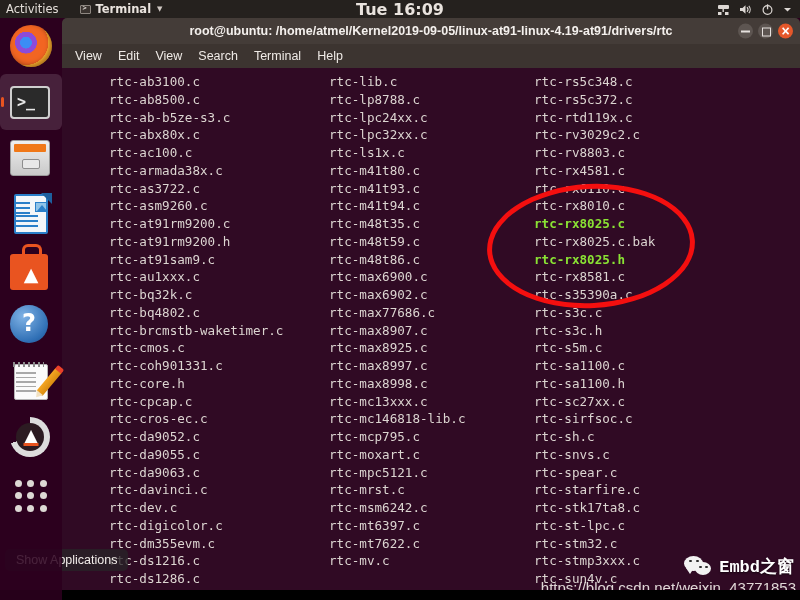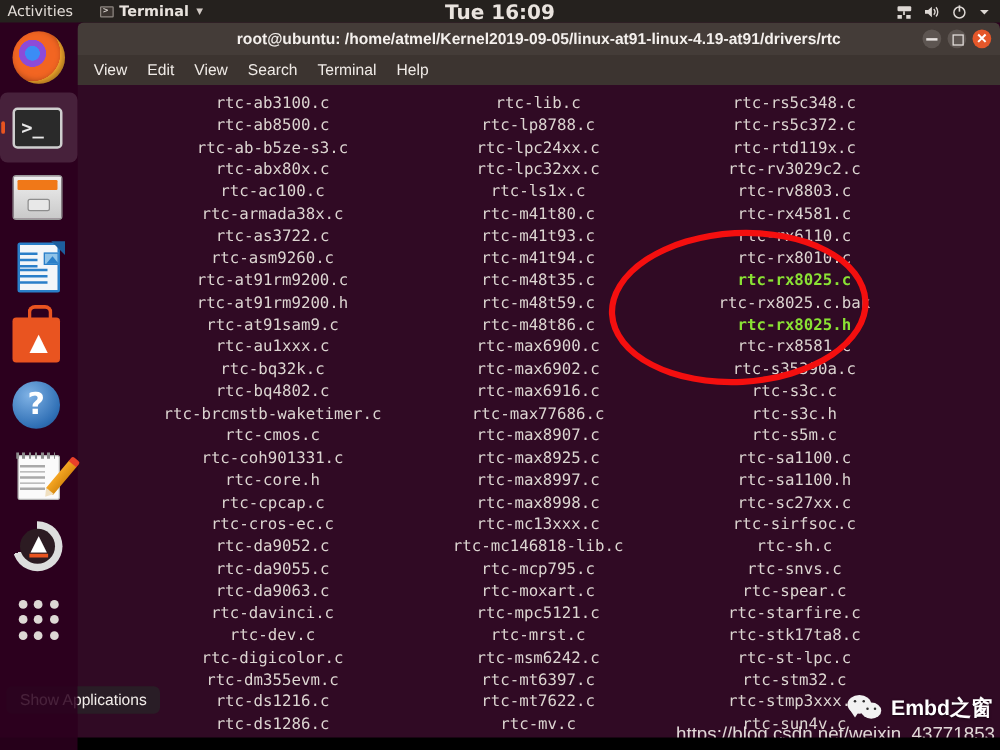--- a/index.html
+++ b/index.html
@@ -193,21 +193,21 @@
   .ic-grid {
     width: 34px; height: 34px; margin: 4px auto 0;
     display: grid; grid-template-columns: repeat(3, 1fr);
     grid-template-rows: repeat(3, 1fr); gap: 4px; place-items: center;
   }
   .ic-grid i { width: 7px; height: 7px; border-radius: 50%; background: #ddd8d4; display: block; }
 
   
   #term-window {
     position: absolute; left: 62px; top: 18px;
-    width: 738px; height: 582px; z-index: 10; text-align: center;
+    width: 738px; height: 582px; z-index: 10;
   }
   #term-title {
     height: 26px; background: #443c38;
     display: flex; align-items: center; justify-content: center;
     position: relative;
     color: #f4f0ed; font-size: 12.5px; font-weight: bold;
     font-family: "Liberation Sans", sans-serif;
     border-top-left-radius: 5px; border-top-right-radius: 5px;
   }
   .win-btns {
@@ -292,21 +292,21 @@
     content: ""; position: absolute; left: 2px; bottom: -3px;
     border-left: 4px solid transparent; border-right: 4px solid transparent;
     border-top: 6px solid #f2f2f2;
   }
   .wechat-logo .d {
     position: absolute; width: 2.5px; height: 2.5px;
     border-radius: 50%; background: #2d2d2d; z-index: 2;
   }
   #wm-text {
     color: #fff; font-size: 17px; font-weight: bold;
-    font-family: Liberation Sans, sans-serif;
+    font-family: Liberation Mono, monospace;
     text-shadow: 0 1px 2px rgba(0,0,0,0.6);
   }
   #wm-url {
     position: absolute; right: 4px; bottom: 4px;
     color: #efe9e6; font-size: 15px; z-index: 33;
     font-family: "Liberation Sans", sans-serif;
     opacity: 0.92;
   }
   #bottom-strip {
     position: absolute; left: 0; bottom: 0; width: 800px; height: 10px;
@@ -412,21 +412,20 @@
             <div class="ls-item">rtc-lpc32xx.c</div>
             <div class="ls-item">rtc-ls1x.c</div>
             <div class="ls-item">rtc-m41t80.c</div>
             <div class="ls-item">rtc-m41t93.c</div>
             <div class="ls-item">rtc-m41t94.c</div>
             <div class="ls-item">rtc-m48t35.c</div>
             <div class="ls-item">rtc-m48t59.c</div>
             <div class="ls-item">rtc-m48t86.c</div>
             <div class="ls-item">rtc-max6900.c</div>
             <div class="ls-item">rtc-max6902.c</div>
-            <div class="ls-item">rtc-max6916.c</div>
             <div class="ls-item">rtc-max77686.c</div>
             <div class="ls-item">rtc-max8907.c</div>
             <div class="ls-item">rtc-max8925.c</div>
             <div class="ls-item">rtc-max8997.c</div>
             <div class="ls-item">rtc-max8998.c</div>
             <div class="ls-item">rtc-mc13xxx.c</div>
             <div class="ls-item">rtc-mc146818-lib.c</div>
             <div class="ls-item">rtc-mcp795.c</div>
             <div class="ls-item">rtc-moxart.c</div>
             <div class="ls-item">rtc-mpc5121.c</div>

